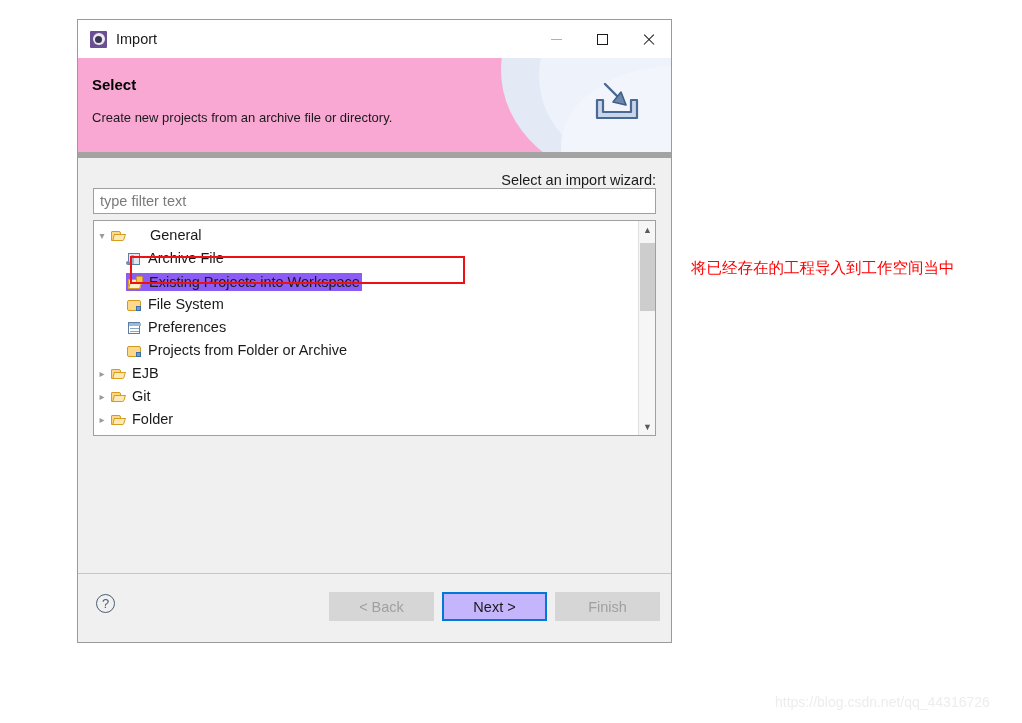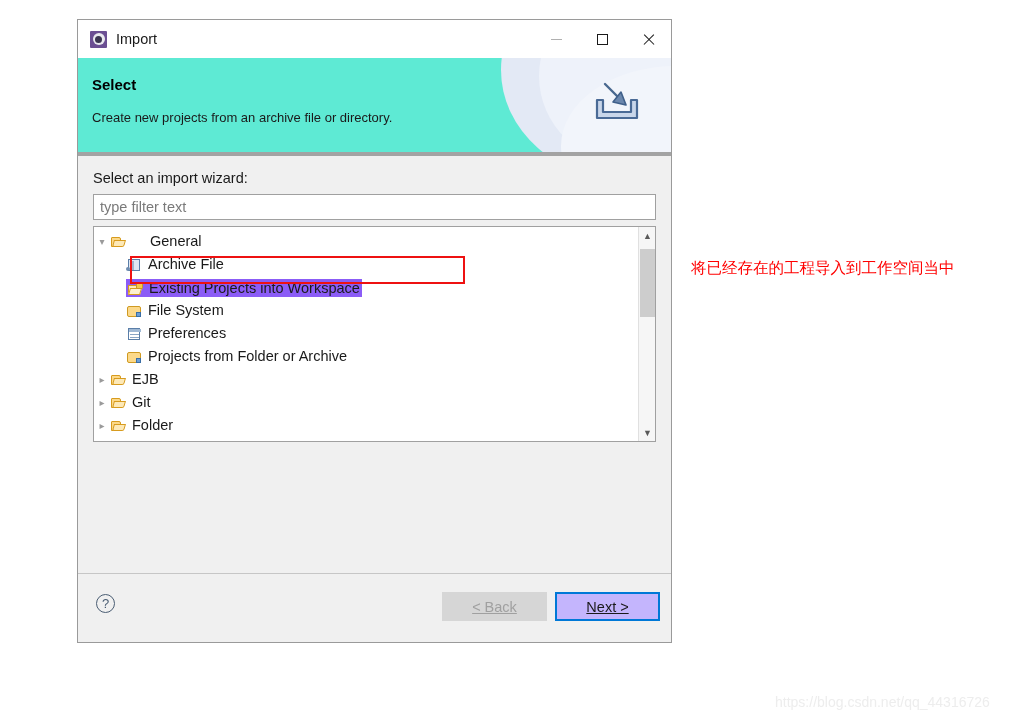--- a/index.html
+++ b/index.html
@@ -111,22 +111,22 @@
     width: 14px; height: 1.3px;
     background: #1a1a1a;
   }
   .close-glyph::before { transform: rotate(45deg); }
   .close-glyph::after  { transform: rotate(-45deg); }
 
   
   .header {
     flex: 0 0 auto;
     height: 94px;
-    background: #5eead4;
-    border-bottom: 4px solid #a3a3a3;
+    background: #f9a8d4;
+    border-bottom: 6px solid #a3a3a3;
     position: relative;
     overflow: hidden;
   }
   .swoosh1 {
     position: absolute;
     right: -80px; top: -98px;
     width: 250px; height: 220px;
     border-radius: 50%;
     background: #e3e9f5;
   }
@@ -167,21 +167,21 @@
   .body-area {
     flex: 1 1 auto;
     background: #f0f0f0;
     padding: 14px 15px 0 15px;
     box-sizing: border-box;
     position: relative;
   }
   .wizard-label {
     font-size: 14.5px;
     color: #1a1a1a;
-    margin-bottom: 8px;
+    text-align: right;
   }
   .filter-input {
     width: 100%;
     height: 26px;
     box-sizing: border-box;
     border: 1px solid #a0a0a0;
     background: #ffffff;
     font-family: "Liberation Sans", sans-serif;
     font-size: 14.5px;
     color: #1a1a1a;
@@ -427,21 +427,20 @@
     width: 105px;
     height: 29px;
     font-family: "Liberation Sans", sans-serif;
     font-size: 14.5px;
     background: #e1e1e1;
     border: 1px solid #adadad;
     color: #1a1a1a;
     cursor: default;
     box-sizing: border-box;
     padding: 0;
-    text-decoration: underline;
   }
   .dlg-btn.disabled {
     color: #a0a0a0;
     background: #d6d6d6;
     border-color: #d6d6d6;
   }
   .dlg-btn.focused {
     border: 2px solid #0078d7;
     background: #c4b5fd;
   }
@@ -629,19 +628,20 @@
         <div class="sb-arrow down">▼</div>
       </div>
     </div>
   </div>
 
   <div class="footer">
     <button class="help-btn">?</button>
     <div class="btn-row" id="button-row">
         <button class="dlg-btn disabled">&lt; Back</button>
         <button class="dlg-btn focused">Next &gt;</button>
+        <button class="dlg-btn disabled">Finish</button>
       </div>
   </div>
 </div>
 
 <div class="red-box"></div>
 <div class="annotation">将已经存在的工程导入到工作空间当中</div>
 <div class="watermark">https://blog.csdn.net/qq_44316726</div>
 
 </body></html>

